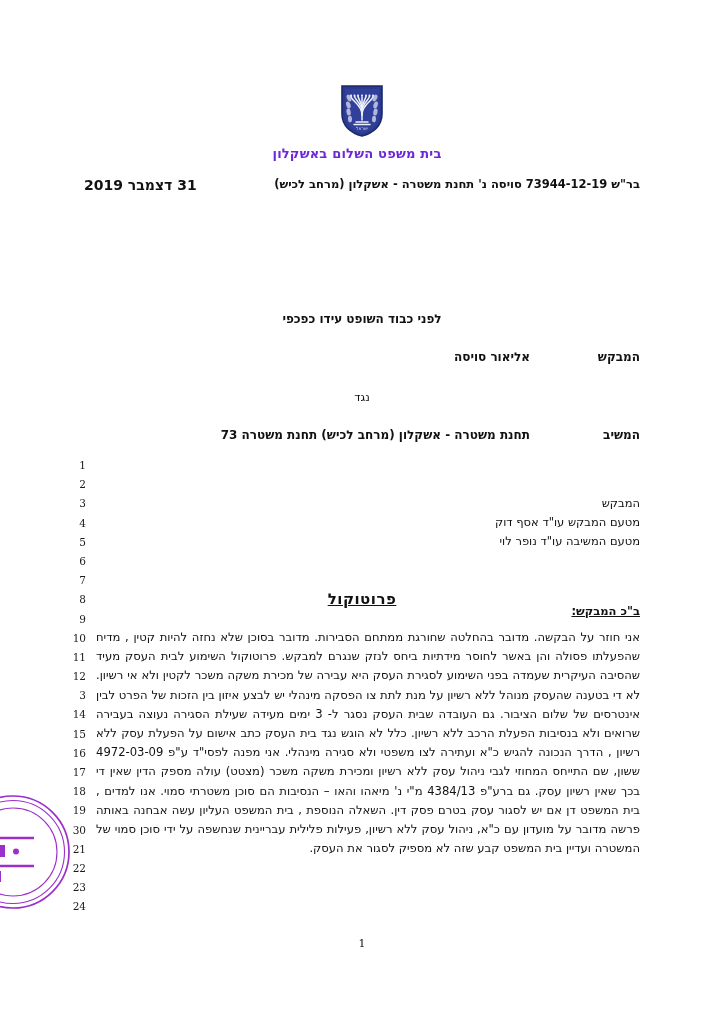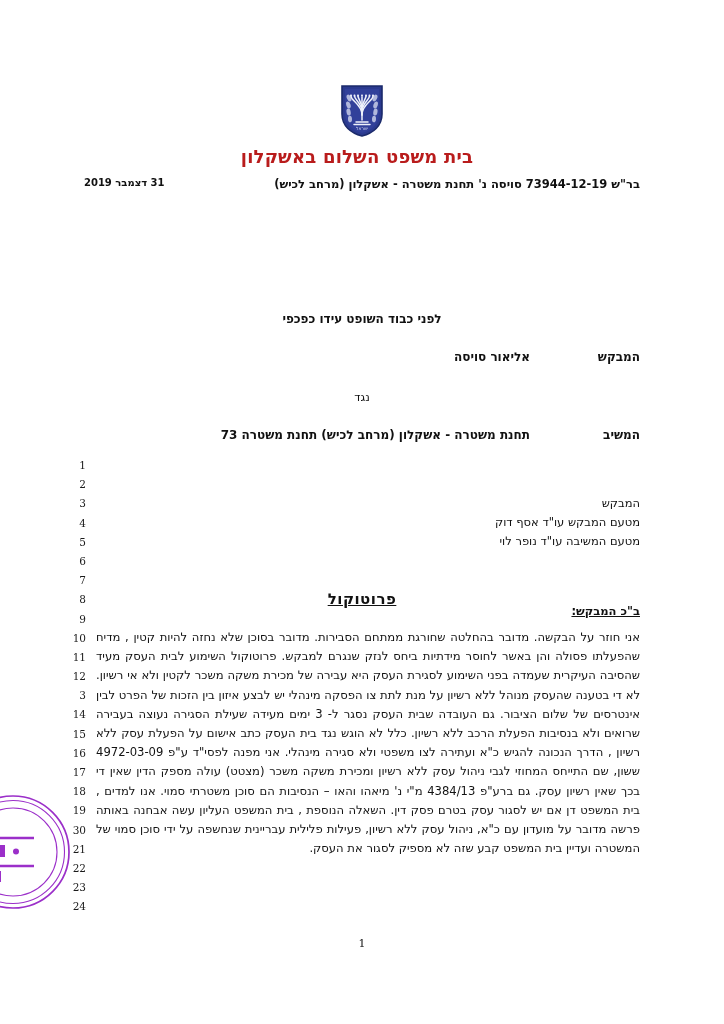--- a/index.html
+++ b/index.html
@@ -38,22 +38,22 @@
     display: block;
   }
 
   
   .court-name {
     position: absolute;
     top: 146px;
     left: 0;
     right: 10px;
     text-align: center;
-    color: #b91c1c;
-    font-size: 18px;
+    color: #6d28d9;
+    font-size: 13px;
     font-weight: bold;
     letter-spacing: 0.2px;
   }
 
   
   .case-row {
     position: absolute;
     top: 176px;
     right: 84px;
     left: 84px;
@@ -64,21 +64,21 @@
   }
   .case-number {
     font-size: 11.5px;
     font-weight: bold;
     line-height: 1.55;
     text-align: right;
     width: 390px;
     direction: rtl;
   }
   .case-date {
-    font-size: 10px;
+    font-size: 14px;
     font-weight: bold;
     white-space: nowrap;
     direction: rtl;
     padding-top: 1px;
   }
 
   
   .judge-line {
     position: absolute;
     top: 312px;

